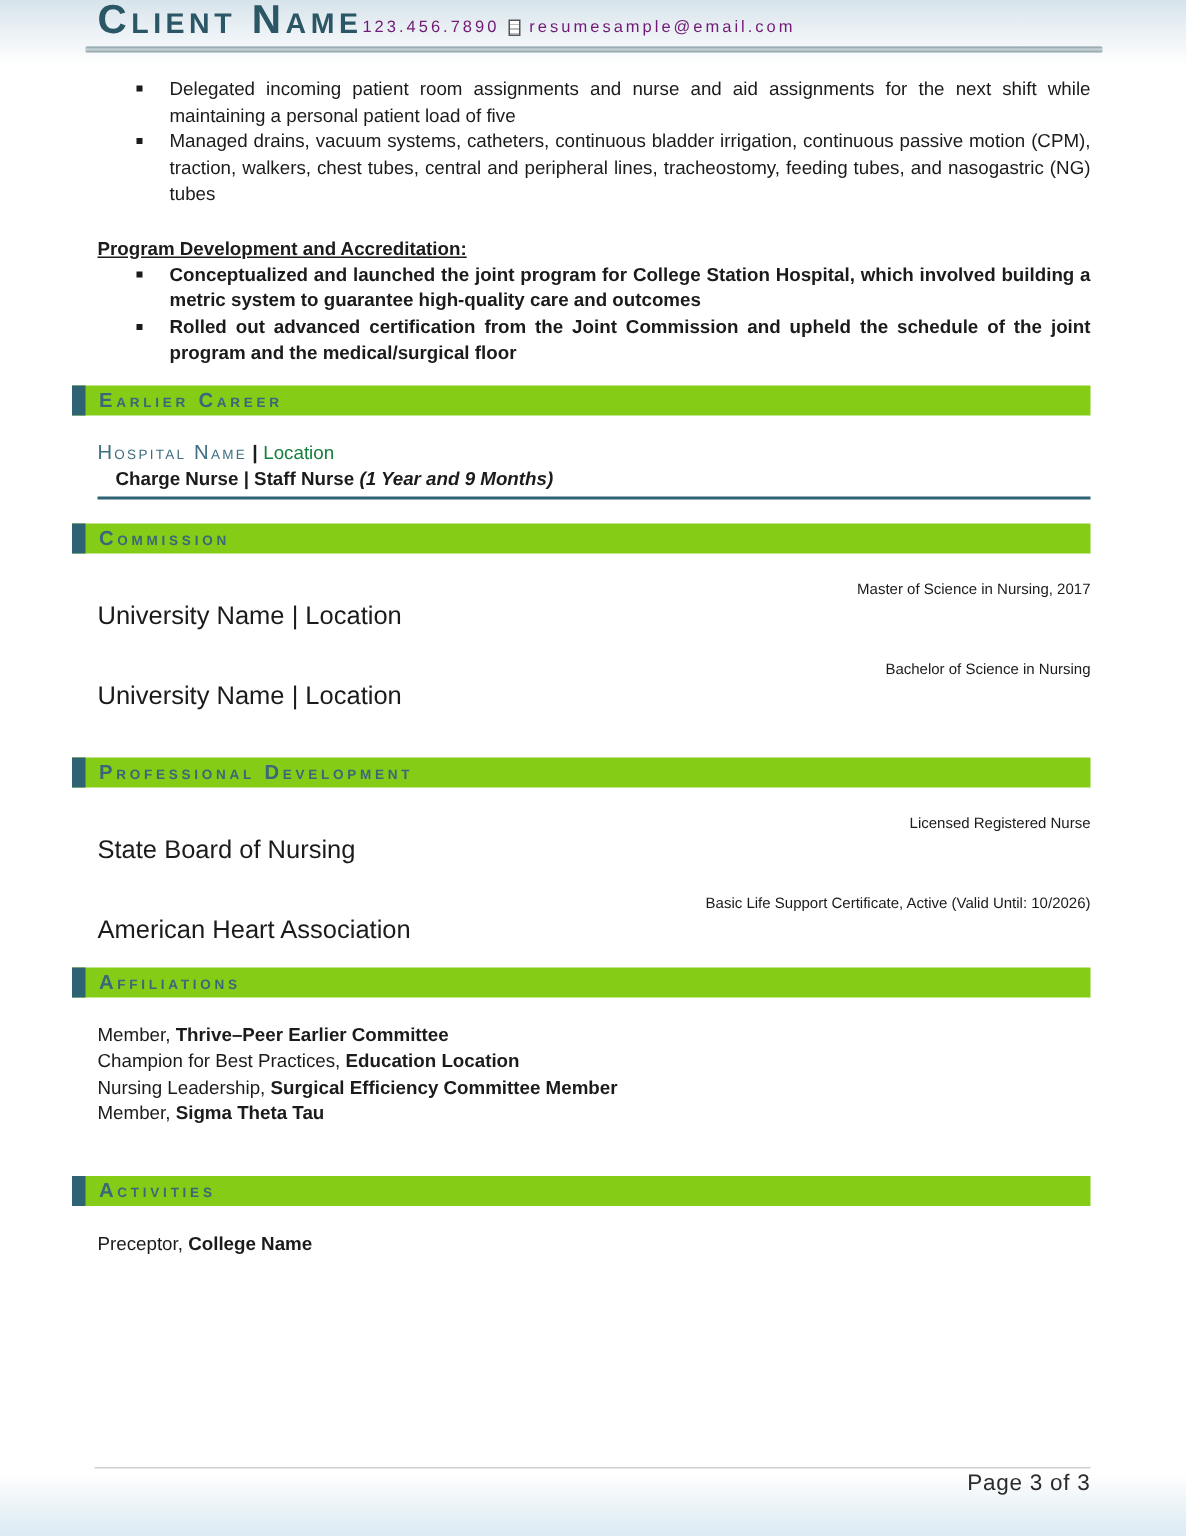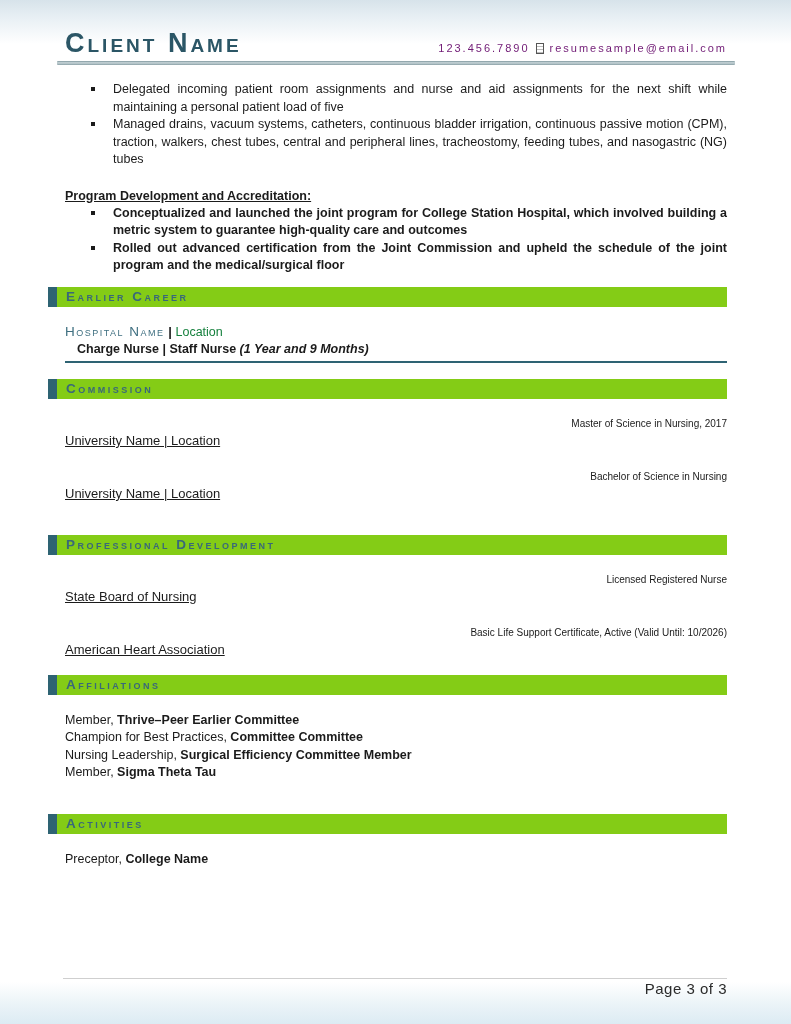--- a/index.html
+++ b/index.html
@@ -20,21 +20,21 @@
   }
   .bottom-fade {
     position:absolute; bottom:0; left:0; right:0; height:42px;
     background:linear-gradient(to top, #dcebf3 0%, #ecf4f8 50%, #ffffff 100%);
     pointer-events:none;
   }
   .content {
     position:absolute; top:0; left:65px; width:662px;
   }
   
-  .hdr-row { margin-top:30px; display:flex; align-items:flex-end; justify-content:space-between; }
+  .hdr-row { display:flex; align-items:flex-end; }
   .client-name {
     font-variant:small-caps;
     font-weight:bold;
     font-size:27px;
     letter-spacing:3px;
     color:#2b5666;
     line-height:1;
   }
   .contact {
     font-size:11px;
@@ -102,21 +102,21 @@
   }
   .emp-loc { color:#15803d; font-size:12.5px; }
   .emp-divider { font-weight:bold; color:#1b1b1b; }
   .job-line { font-size:12.5px; font-weight:bold; line-height:17px; padding-left:12px; }
   .job-duration { font-style:italic; }
   .teal-rule { margin-top:3px; border-bottom:2px solid #2e6373; }
   
   .entry { margin-top:16px; }
   .entry + .entry { margin-top:18px; }
   .entry .e-title { font-size:10px; font-weight:normal; line-height:17.5px;text-align:right; }
-  .entry .e-sub { font-size:13px; line-height:17.5px;text-decoration:underline; }
+  .entry .e-sub { font-size:17px; line-height:17.5px; }
   .plain-list { margin-top:17px; }
   .plain-list .row { font-size:12.5px; line-height:17.5px; }
   .plain-list .row b { font-weight:bold; }
   .mt12 { margin-top:12px; } .mt15 { margin-top:32px; } .mt16 { margin-top:16px; }
   
   .footer-rule {
     position:absolute; left:63px; right:64px; bottom:45px;
     border-top:1px solid #cfcfcf;
   }
   .footer-text {
@@ -193,21 +193,21 @@
       <div class="e-title">Basic Life Support Certificate, Active (Valid Until: 10/2026)</div>
       <div class="e-sub">American Heart Association</div>
     </div>
 
     <div class="section-bar mt16">
       <div class="teal-block"></div>
       <div class="section-title">Affiliations</div>
     </div>
     <div class="plain-list">
       <div class="row"><span>Member, </span><b>Thrive–Peer Earlier Committee</b></div>
-      <div class="row"><span>Champion for Best Practices, </span><b>Committee Committee</b></div>
+      <div class="row"><span>Champion for Best Practices, </span><b>Education Location</b></div>
       <div class="row"><span>Nursing Leadership, </span><b>Surgical Efficiency Committee Member</b></div>
       <div class="row"><span>Member, </span><b>Sigma Theta Tau</b></div>
     </div>
 
     <div class="section-bar mt15">
       <div class="teal-block"></div>
       <div class="section-title">Activities</div>
     </div>
     <div class="plain-list">
       <div class="row"><span>Preceptor, </span><b>College Name</b></div>

